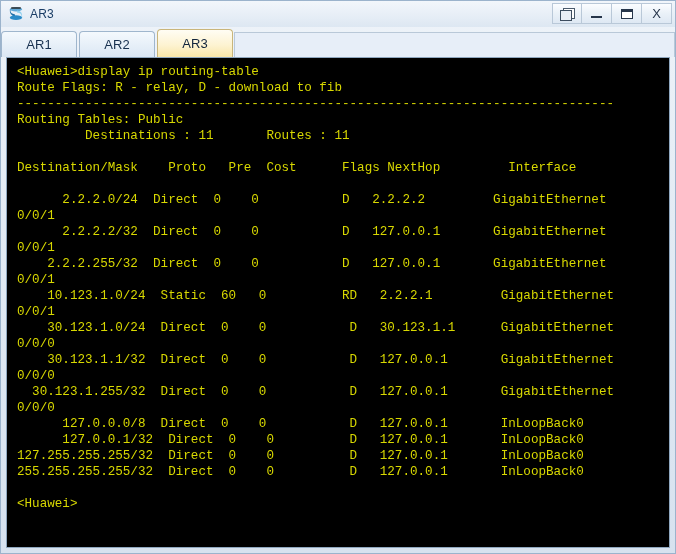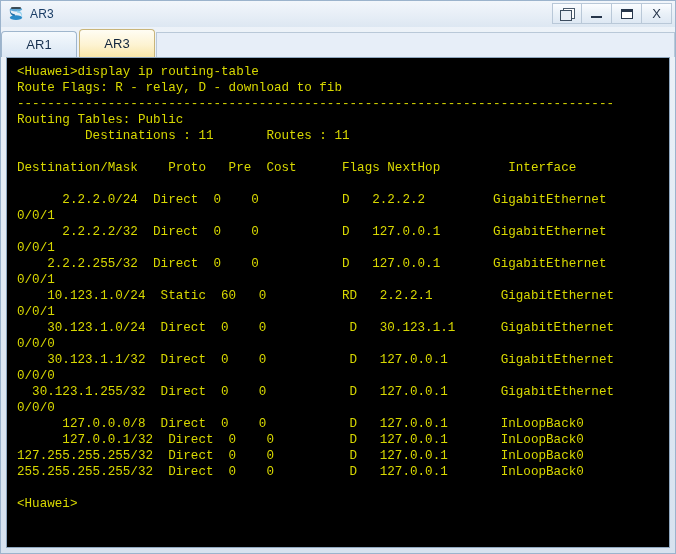--- a/index.html
+++ b/index.html
@@ -223,20 +223,23 @@
       <div class="win-btn">
         <span class="glyph-close">X</span>
       </div>
     </div>
   </div>
 
   <div class="tabstrip">
     <div class="tab">
       <span>AR1</span>
     </div>
+    <div class="tab">
+      <span>AR2</span>
+    </div>
     <div class="tab active">
       <span>AR3</span>
     </div>
     <div class="tab-filler"></div>
   </div>
 
   <div class="terminal-wrap" style="background: rgb(0, 0, 0); justify-content: center;">
     <div class="term-gutter"></div>
     <div class="terminal" id="terminal-output" style="color: rgb(216, 216, 0);"><span class="line">&lt;Huawei&gt;display ip routing-table</span><span class="line">Route Flags: R - relay, D - download to fib</span><span class="line">-------------------------------------------------------------------------------</span><span class="line">Routing Tables: Public</span><span class="line">         Destinations : 11       Routes : 11</span><span class="line">&nbsp;</span><span class="line">Destination/Mask    Proto   Pre  Cost      Flags NextHop         Interface</span><span class="line">&nbsp;</span><span class="line">      2.2.2.0/24  Direct  0    0           D   2.2.2.2         GigabitEthernet</span><span class="line">0/0/1</span><span class="line">      2.2.2.2/32  Direct  0    0           D   127.0.0.1       GigabitEthernet</span><span class="line">0/0/1</span><span class="line">    2.2.2.255/32  Direct  0    0           D   127.0.0.1       GigabitEthernet</span><span class="line">0/0/1</span><span class="line">    10.123.1.0/24  Static  60   0          RD   2.2.2.1         GigabitEthernet</span><span class="line">0/0/1</span><span class="line">    30.123.1.0/24  Direct  0    0           D   30.123.1.1      GigabitEthernet</span><span class="line">0/0/0</span><span class="line">    30.123.1.1/32  Direct  0    0           D   127.0.0.1       GigabitEthernet</span><span class="line">0/0/0</span><span class="line">  30.123.1.255/32  Direct  0    0           D   127.0.0.1       GigabitEthernet</span><span class="line">0/0/0</span><span class="line">      127.0.0.0/8  Direct  0    0           D   127.0.0.1       InLoopBack0</span><span class="line">      127.0.0.1/32  Direct  0    0          D   127.0.0.1       InLoopBack0</span><span class="line">127.255.255.255/32  Direct  0    0          D   127.0.0.1       InLoopBack0</span><span class="line">255.255.255.255/32  Direct  0    0          D   127.0.0.1       InLoopBack0</span><span class="line">&nbsp;</span><span class="line">&lt;Huawei&gt;</span></div>
   </div>

